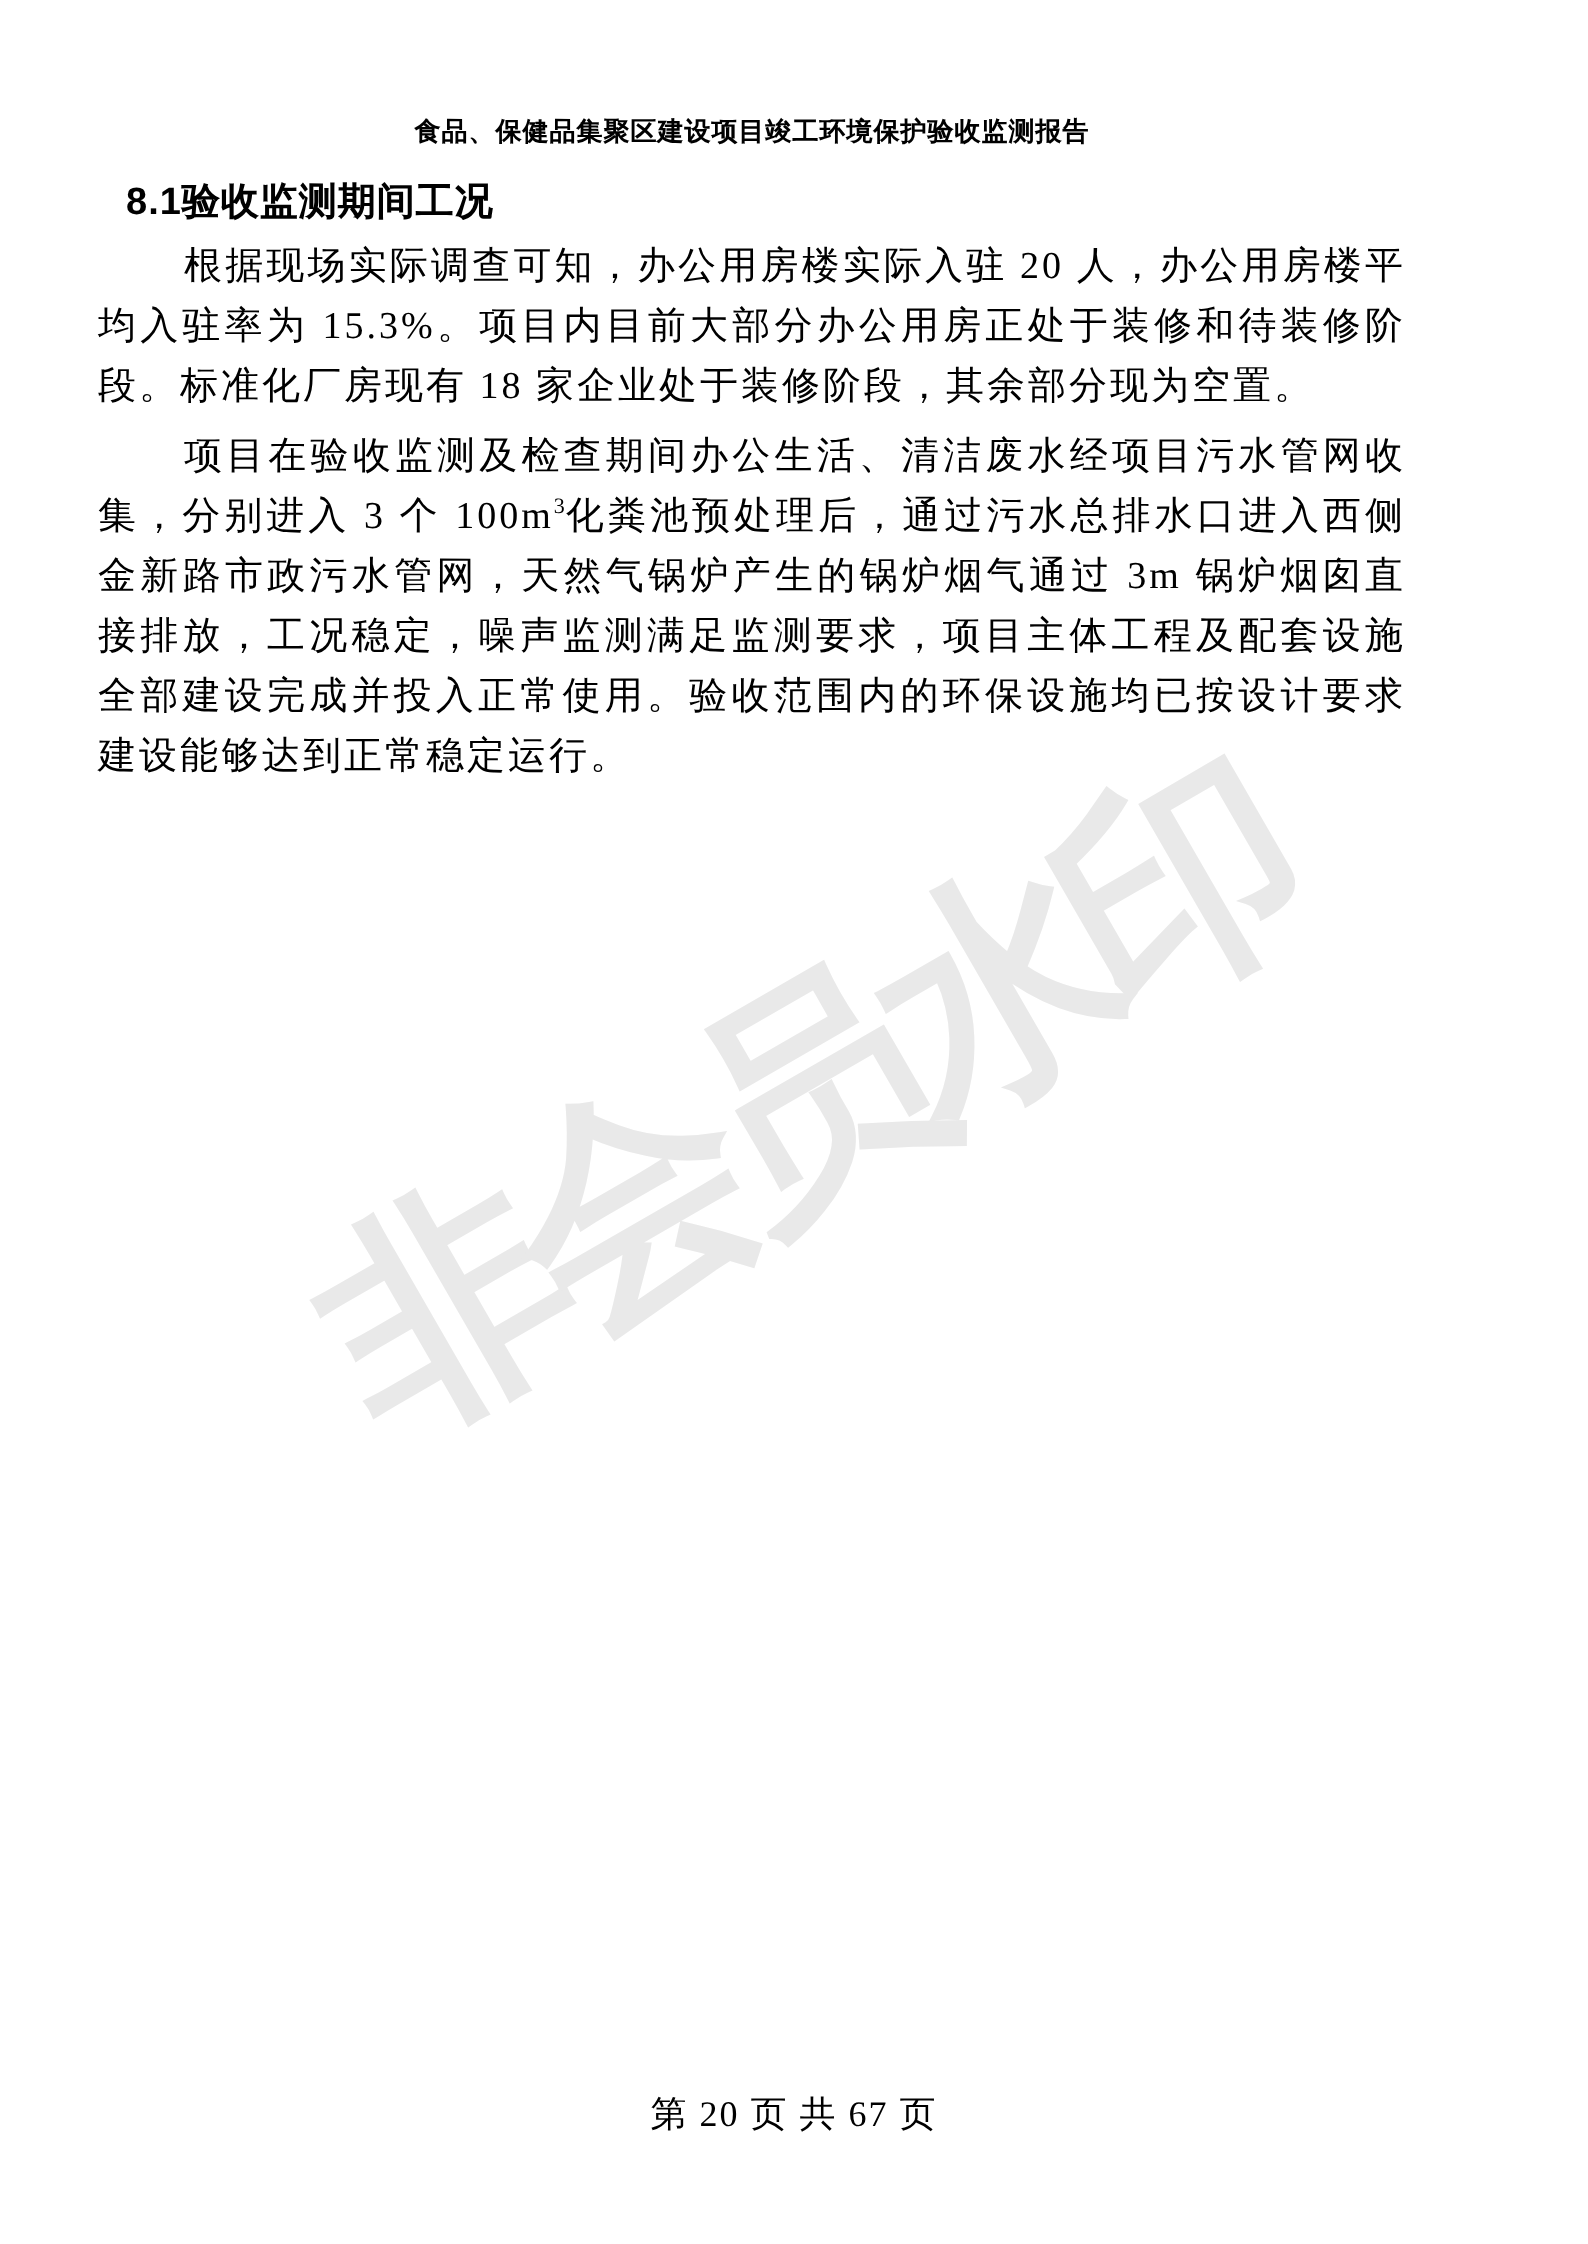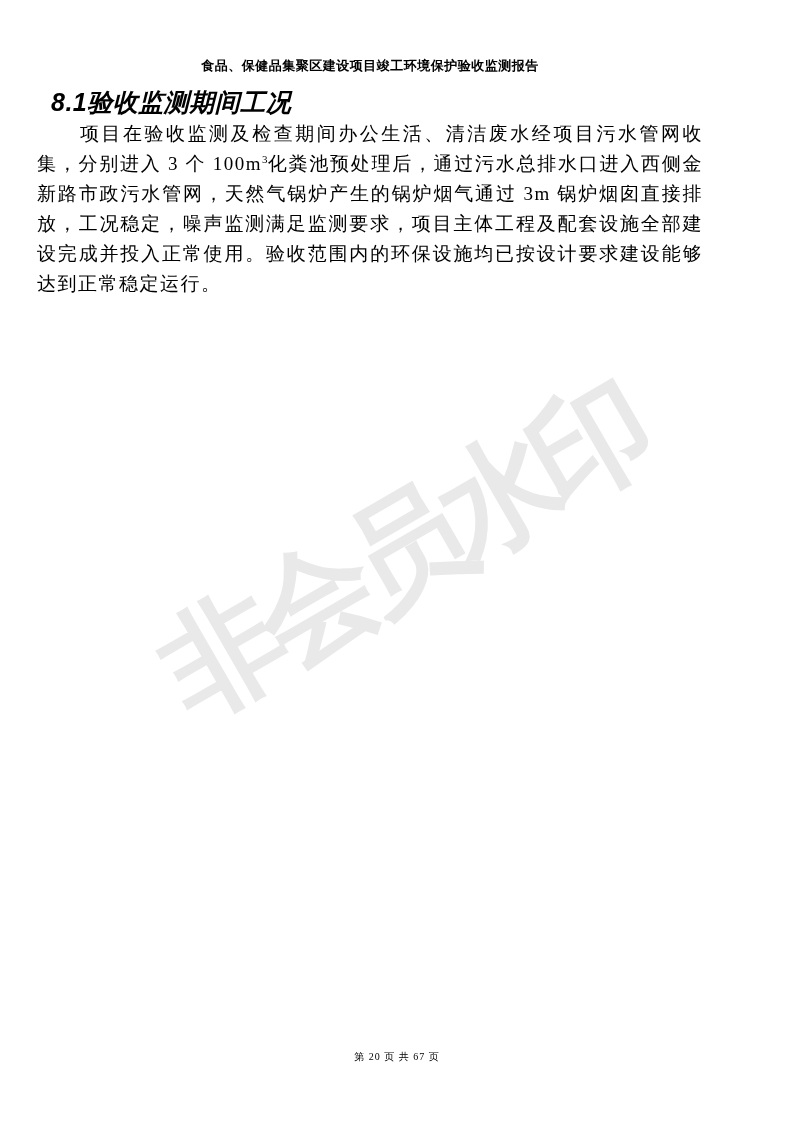--- a/index.html
+++ b/index.html
@@ -29,46 +29,45 @@
     color: #e9e9e9;
     white-space: nowrap;
     transform: rotate(-30deg);
     transform-origin: center center;
     user-select: none;
     pointer-events: none;
   }
   .content {
     position: relative;
     z-index: 1;
-    padding: 58px 91px 0 37px;
+    padding: 58px 91px 0 49px;
   }
   .doc-header {
     text-align: center;
     font-family: "Liberation Sans", sans-serif;
     font-weight: bold;
     font-size: 13px;
     line-height: 16px;
     letter-spacing: 0.5px;
   }
   .chapter-heading {
     font-family: "Liberation Sans", sans-serif;
     font-weight: bold;
     font-size: 22px;
     line-height: 28px;
     letter-spacing: 1px;
     margin: 26px 0 0 14px;
   }
   .section-heading {
     font-family: "Liberation Sans", sans-serif;
     font-weight: bold;
-    font-size: 25px;
+    font-size: 19px;
     line-height: 24px;
     letter-spacing: 0.5px;
     margin: 16px 0 0 14px;
-    font-style: italic;
   }
   .section-heading.indented {
     margin: 12px 0 0 46px;
   }
   .body-para {
     font-size: 19px;
     line-height: 30px;
     letter-spacing: 1.5px;
     text-align: justify;
     text-indent: 43px;
@@ -79,39 +78,40 @@
     line-height: 0;
     letter-spacing: 0;
   }
   .footer {
     position: absolute;
     z-index: 1;
     left: 0;
     right: 0;
     top: 1048px;
     text-align: center;
-    font-size: 10px;
+    font-size: 18px;
     line-height: 18px;
     letter-spacing: 1px;
   }
 </style>
 </head>
 <body>
 
 <div class="page">
 
   <div class="watermark">非会员水印</div>
 
   <div class="content">
 
     <div class="doc-header">食品、保健品集聚区建设项目竣工环境保护验收监测报告</div>
 
 
     <div class="section-heading">8.1验收监测期间工况</div>
 
+    <p class="body-para">根据现场实际调查可知，办公用房楼实际入驻 20 人，办公用房楼平均入驻率为 15.3%。项目内目前大部分办公用房正处于装修和待装修阶段。标准化厂房现有 18 家企业处于装修阶段，其余部分现为空置。</p>
 
     <p class="body-para"><span>项目在验收监测及检查期间办公生活、清洁废水经项目污水管网收集，分别进入 3 个 100m</span><sup>3</sup><span>化粪池预处理后，通过污水总排水口进入西侧金新路市政污水管网，天然气锅炉产生的锅炉烟气通过 3m 锅炉烟囱直接排放，工况稳定，噪声监测满足监测要求，项目主体工程及配套设施全部建设完成并投入正常使用。验收范围内的环保设施均已按设计要求建设能够达到正常稳定运行。</span></p>
 
 
 
   </div>
 
   <div class="footer">第 20 页 共 67 页</div>
 
 </div>

